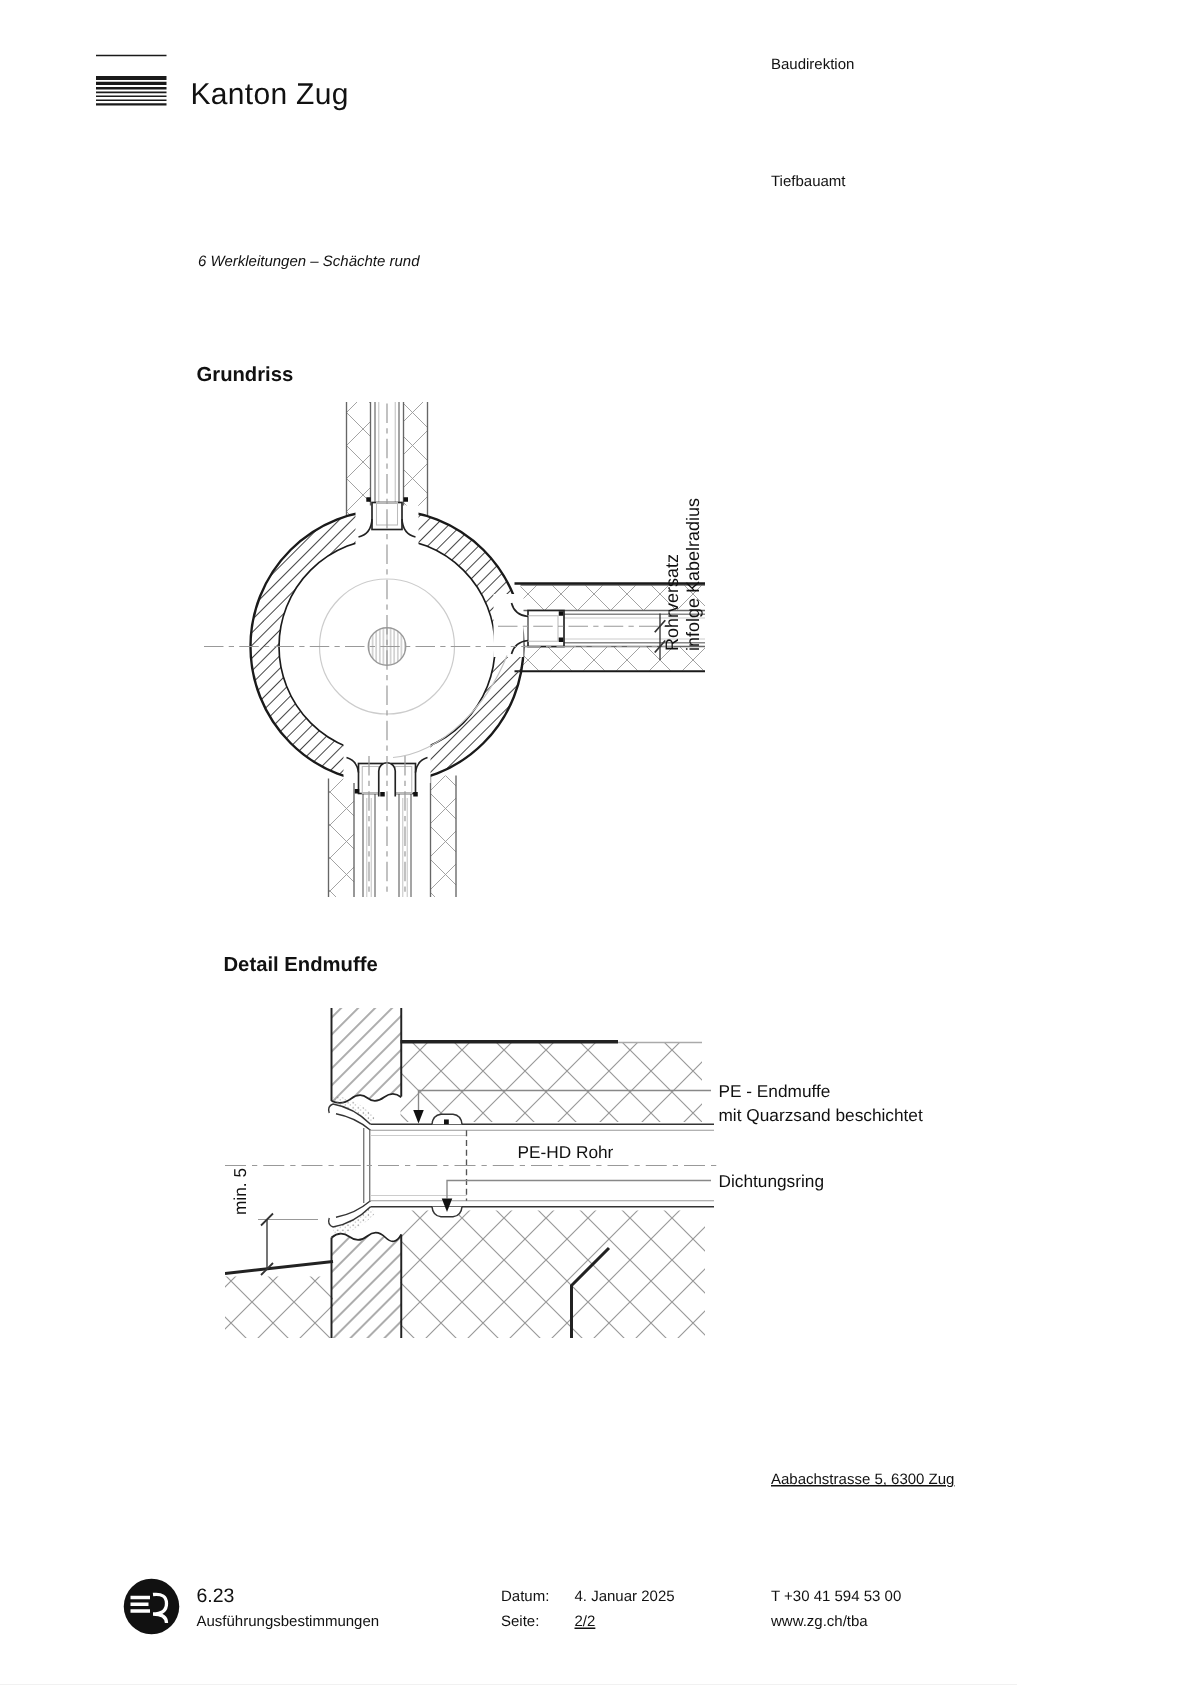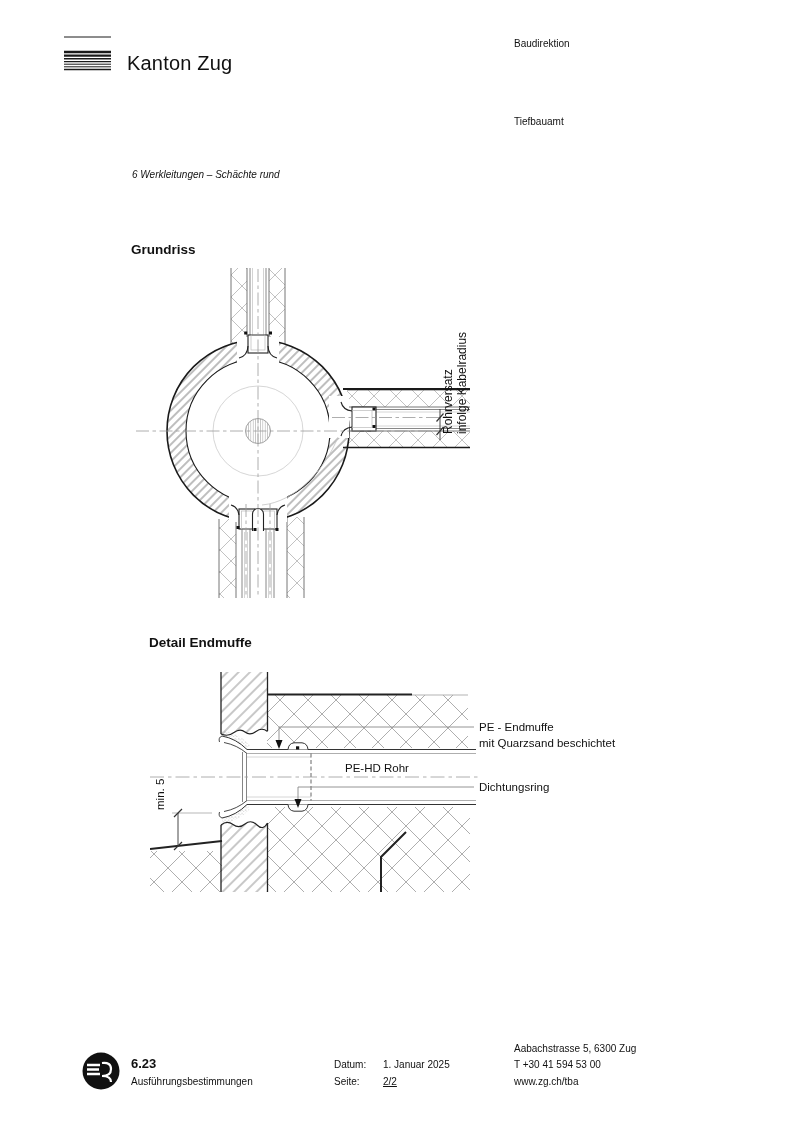--- a/index.html
+++ b/index.html
@@ -2,21 +2,21 @@
 <html><head>
 <meta charset="utf-8">
 <style>
   html,body{margin:0;padding:0;background:#e8e8e8;}
   .page{
     position:relative;width:794px;height:1123px;margin:0 auto;background:#ffffff;
     font-family:"Liberation Sans", sans-serif;color:#111;overflow:hidden;
   }
   .abs{position:absolute;}
   .t11{font-size:10px;line-height:16px;}
-  .t11b{font-size:11px;font-weight:bold;text-align:right;}
+  .t11b{font-size:11px;font-weight:normal;text-align:right;}
   .h13{font-size:13.5px;font-weight:bold;}
   .brand{font-size:20px;letter-spacing:0.2px;}
   svg text{font-family:"Liberation Sans", sans-serif;fill:#111;}
 </style>
 </head>
 <body>
 
 <div class="page">
 
   <svg class="abs" style="left:62px;top:32px;" width="52" height="42" viewBox="0 0 52 42">
@@ -214,21 +214,21 @@
 
   <svg class="abs" style="left:80px;top:1050px;" width="42" height="42" viewBox="0 0 42 42">
     <circle cx="21" cy="21" r="18.5" fill="#111"></circle>
     <path d="M7 15 H20 M7 19.5 H19 M7 24 H20" stroke="#fff" stroke-width="2.4" fill="none"></path>
     <path d="M22 13 q9 -1 9 6 t-9 7 q9 0 9 6" stroke="#fff" stroke-width="2.2" fill="none"></path>
   </svg>
   <div class="abs t11b" style="left:131px;top:1056px;font-size:13px;">6.23</div>
   <div class="abs t11" style="left:131px;top:1074px;">Ausführungsbestimmungen</div>
 
   <div class="abs t11" style="left:334px;top:1057px;">Datum:</div>
-  <div class="abs t11" style="left:383px;top:1057px;">1. Januar 2025</div>
+  <div class="abs t11" style="left:383px;top:1057px;">4. Januar 2025</div>
   <div class="abs t11" style="left:334px;top:1074px;">Seite:</div>
   <div class="abs t11" style="left:383px;top:1074px;text-decoration:underline;">2/2</div>
 
-  <div class="abs t11" style="left:514px;top:1041px;">Aabachstrasse 5, 6300 Zug</div>
+  <div class="abs t11" style="left:514px;top:979px;text-decoration:underline;">Aabachstrasse 5, 6300 Zug</div>
   <div class="abs t11" style="left:514px;top:1057px;">T +30 41 594 53 00</div>
   <div class="abs t11" style="left:514px;top:1074px;text-align:right;">www.zg.ch/tba</div>
 
 </div>
 
 </body></html>

